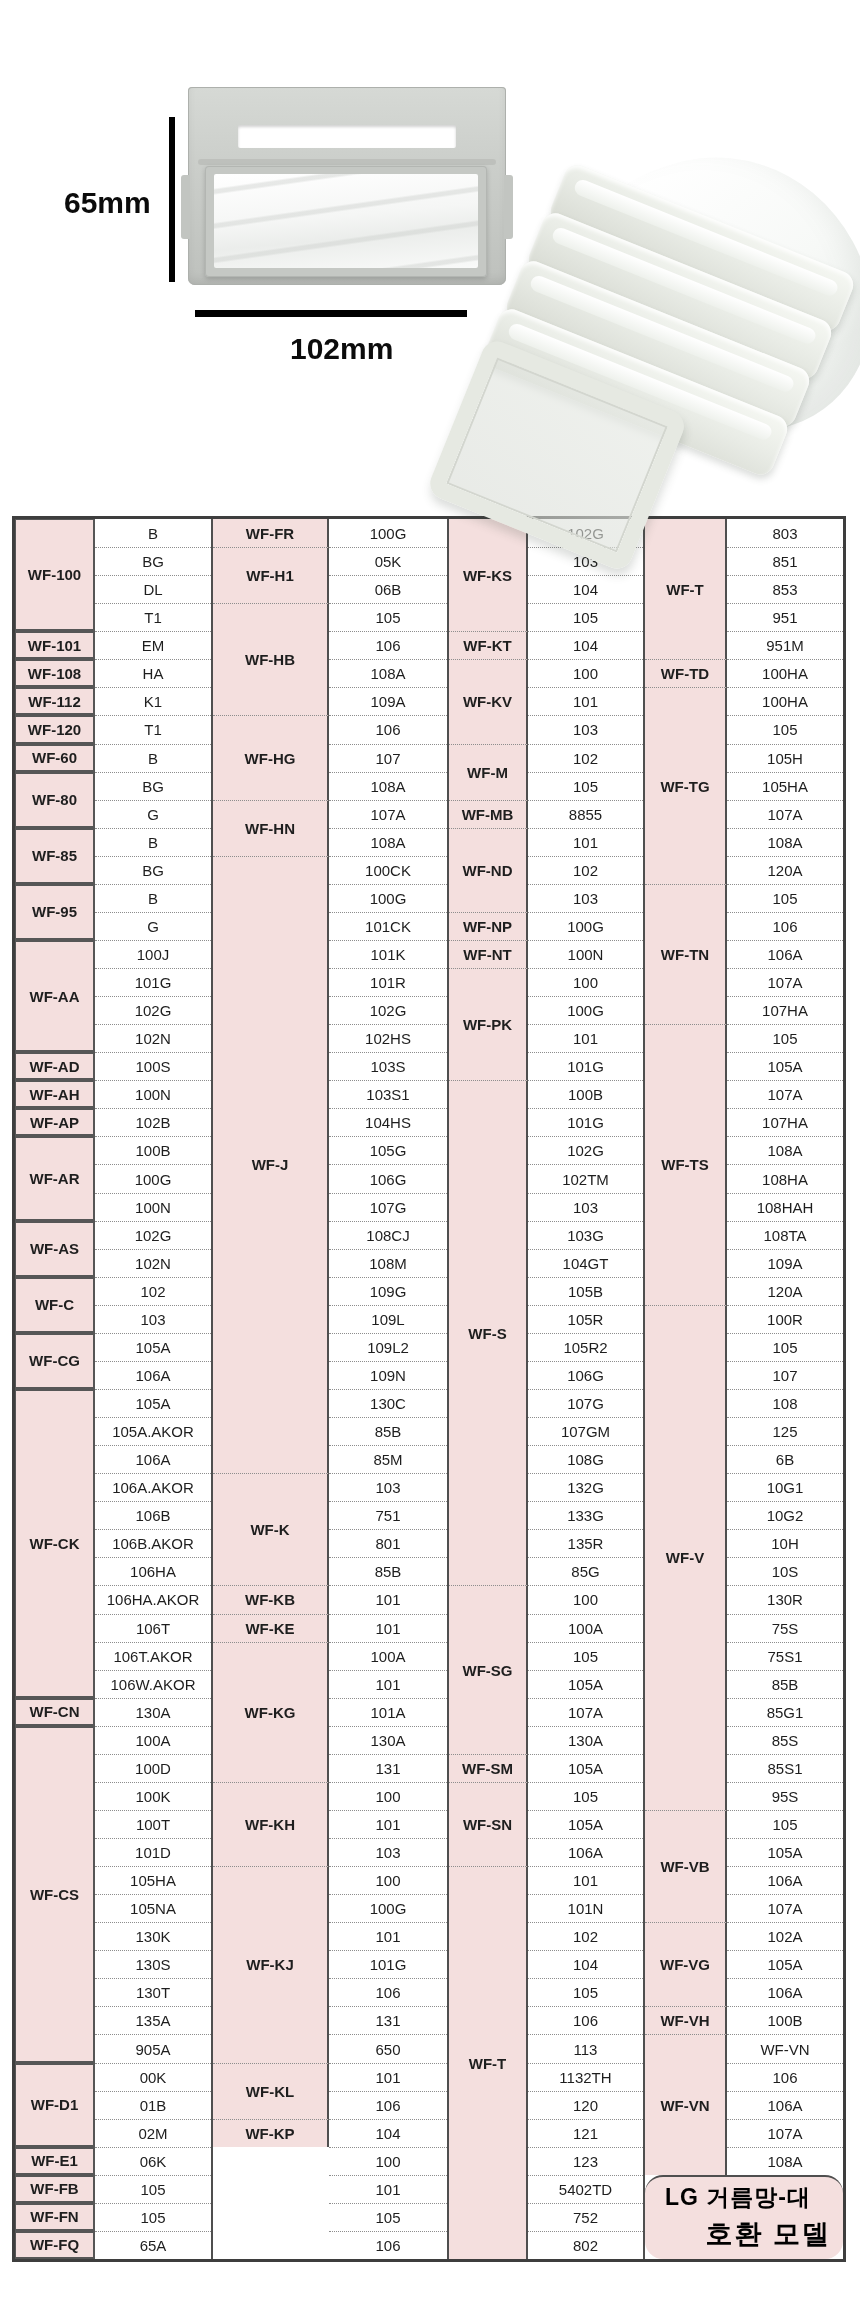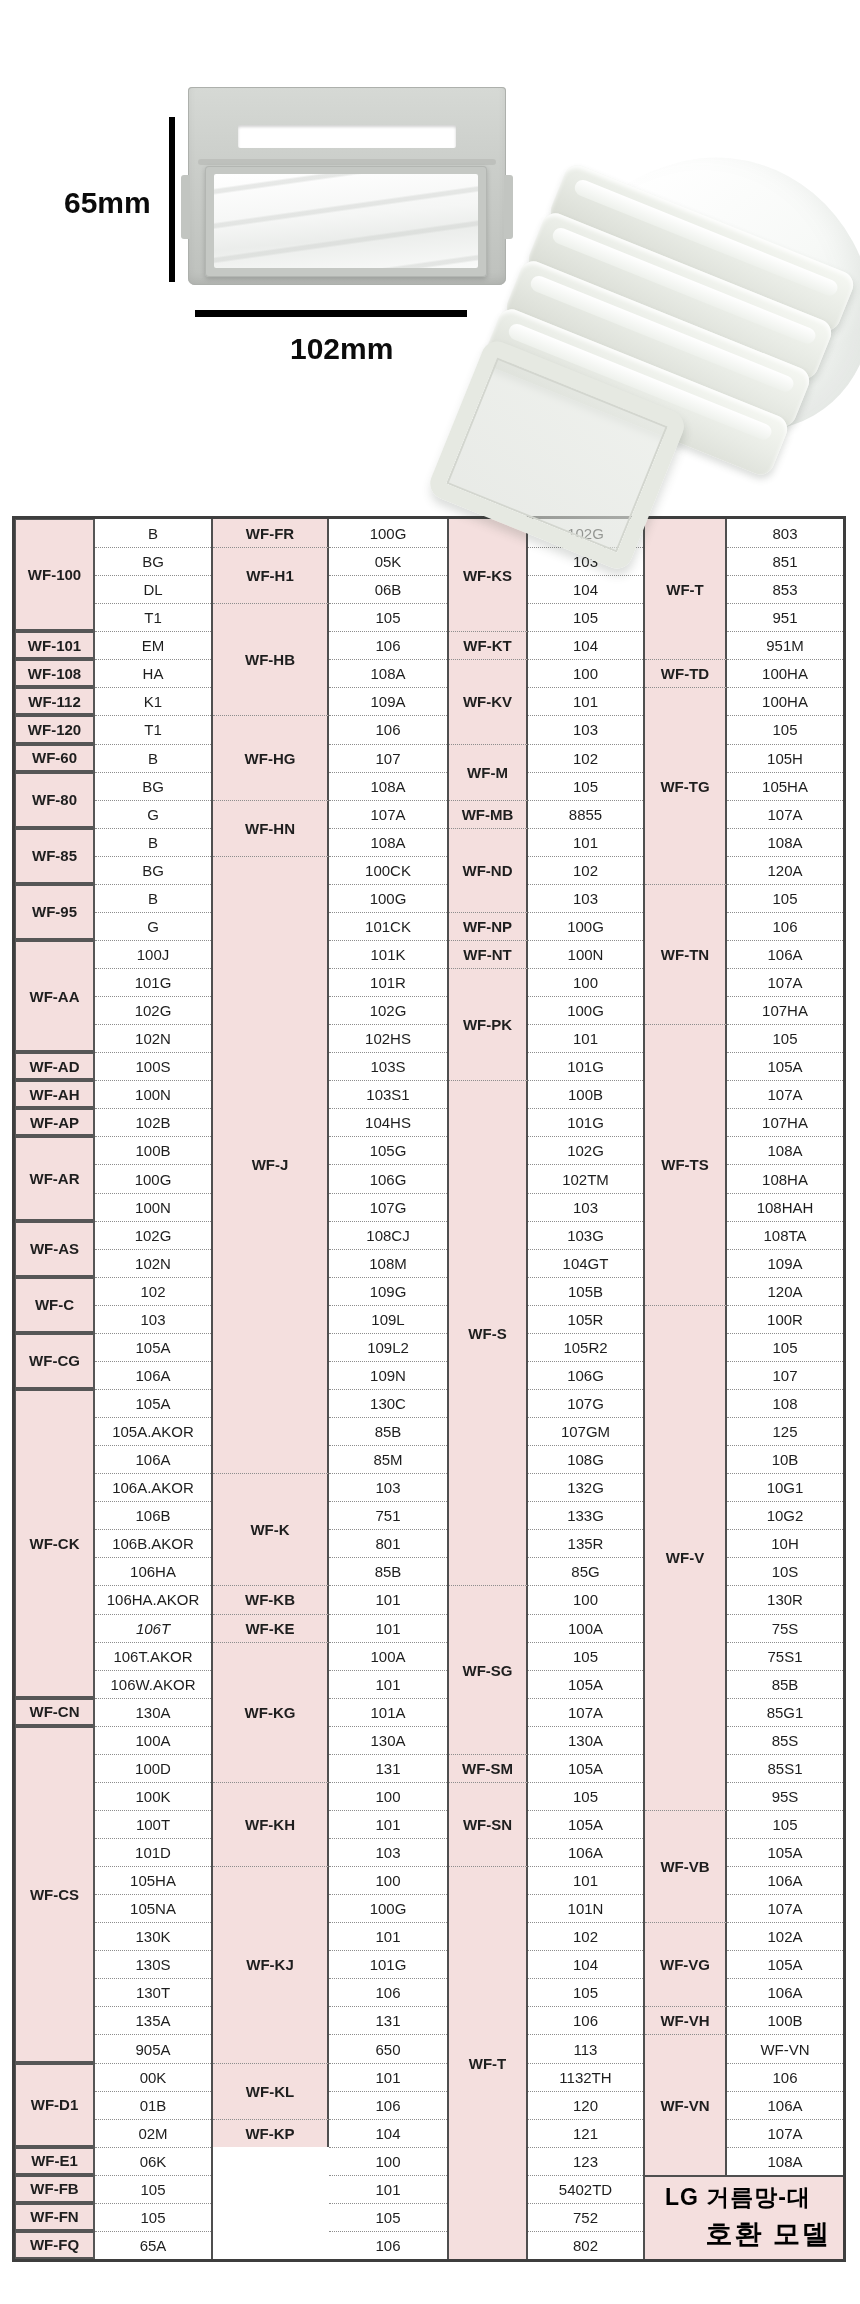--- a/index.html
+++ b/index.html
@@ -157,21 +157,21 @@
         <div class="cell value dot-top" style="grid-row: 31;">106A</div>
         <div class="cell model" style="grid-row: 32 / span 11;">WF-CK</div>
         <div class="cell value dot-top" style="grid-row: 32;">105A</div>
         <div class="cell value dot-top" style="grid-row: 33;">105A.AKOR</div>
         <div class="cell value dot-top" style="grid-row: 34;">106A</div>
         <div class="cell value dot-top" style="grid-row: 35;">106A.AKOR</div>
         <div class="cell value dot-top" style="grid-row: 36;">106B</div>
         <div class="cell value dot-top" style="grid-row: 37;">106B.AKOR</div>
         <div class="cell value dot-top" style="grid-row: 38;">106HA</div>
         <div class="cell value dot-top" style="grid-row: 39;">106HA.AKOR</div>
-        <div class="cell value dot-top" style="grid-row: 40; font-style: italic;">106T</div>
+        <div class="cell value dot-top" style="grid-row: 40;">106T</div>
         <div class="cell value dot-top" style="grid-row: 41;">106T.AKOR</div>
         <div class="cell value dot-top" style="grid-row: 42;">106W.AKOR</div>
         <div class="cell model" style="grid-row: 43 / span 1;">WF-CN</div>
         <div class="cell value dot-top" style="grid-row: 43;">130A</div>
         <div class="cell model" style="grid-row: 44 / span 12;">WF-CS</div>
         <div class="cell value dot-top" style="grid-row: 44;">100A</div>
         <div class="cell value dot-top" style="grid-row: 45;">100D</div>
         <div class="cell value dot-top" style="grid-row: 46;">100K</div>
         <div class="cell value dot-top" style="grid-row: 47;">100T</div>
         <div class="cell value dot-top" style="grid-row: 48;">101D</div>
@@ -384,21 +384,21 @@
         <div class="cell value dot-top" style="grid-row: 25;">108HAH</div>
         <div class="cell value dot-top" style="grid-row: 26;">108TA</div>
         <div class="cell value dot-top" style="grid-row: 27;">109A</div>
         <div class="cell value dot-top" style="grid-row: 28;">120A</div>
         <div class="cell model dot-top" style="grid-row: 29 / span 18;">WF-V</div>
         <div class="cell value dot-top" style="grid-row: 29;">100R</div>
         <div class="cell value dot-top" style="grid-row: 30;">105</div>
         <div class="cell value dot-top" style="grid-row: 31;">107</div>
         <div class="cell value dot-top" style="grid-row: 32;">108</div>
         <div class="cell value dot-top" style="grid-row: 33;">125</div>
-        <div class="cell value dot-top" style="grid-row: 34;">10B</div>
+        <div class="cell value dot-top" style="grid-row: 34;">6B</div>
         <div class="cell value dot-top" style="grid-row: 35;">10G1</div>
         <div class="cell value dot-top" style="grid-row: 36;">10G2</div>
         <div class="cell value dot-top" style="grid-row: 37;">10H</div>
         <div class="cell value dot-top" style="grid-row: 38;">10S</div>
         <div class="cell value dot-top" style="grid-row: 39;">130R</div>
         <div class="cell value dot-top" style="grid-row: 40;">75S</div>
         <div class="cell value dot-top" style="grid-row: 41;">75S1</div>
         <div class="cell value dot-top" style="grid-row: 42;">85B</div>
         <div class="cell value dot-top" style="grid-row: 43;">85G1</div>
         <div class="cell value dot-top" style="grid-row: 44;">85S</div>
@@ -414,20 +414,20 @@
         <div class="cell value dot-top" style="grid-row: 52;">105A</div>
         <div class="cell value dot-top" style="grid-row: 53;">106A</div>
         <div class="cell model dot-top" style="grid-row: 54 / span 1;">WF-VH</div>
         <div class="cell value dot-top" style="grid-row: 54;">100B</div>
         <div class="cell model dot-top" style="grid-row: 55 / span 5;">WF-VN</div>
         <div class="cell value dot-top" style="grid-row: 55;">WF-VN</div>
         <div class="cell value dot-top" style="grid-row: 56;">106</div>
         <div class="cell value dot-top" style="grid-row: 57;">106A</div>
         <div class="cell value dot-top" style="grid-row: 58;">107A</div>
         <div class="cell value dot-top" style="grid-row: 59;">108A</div>
-        <div class="footer-cell" style="grid-row: 60 / span 3;">
+        <div class="footer-cell" style="grid-row: 60 / span 3; border-radius: 18px;">
           <div class="footer-line1">LG 거름망-대</div>
           <div class="footer-line2">호환 모델</div>
         </div>
       </div>
     </section>
 
 </div>
 
 </body></html>

